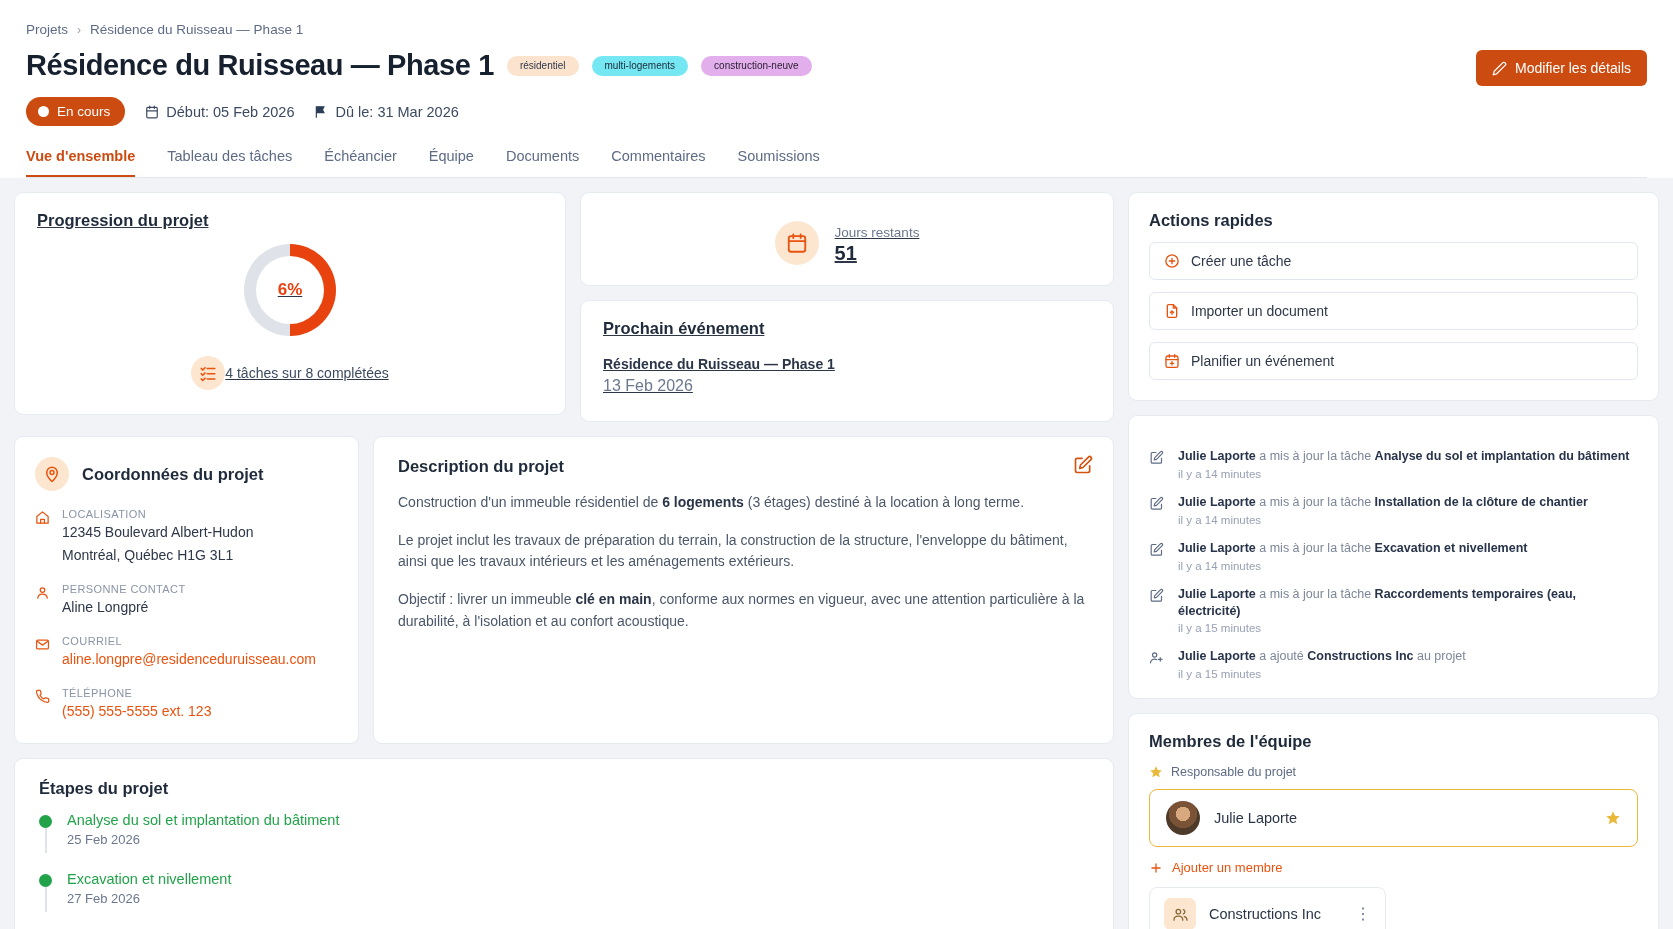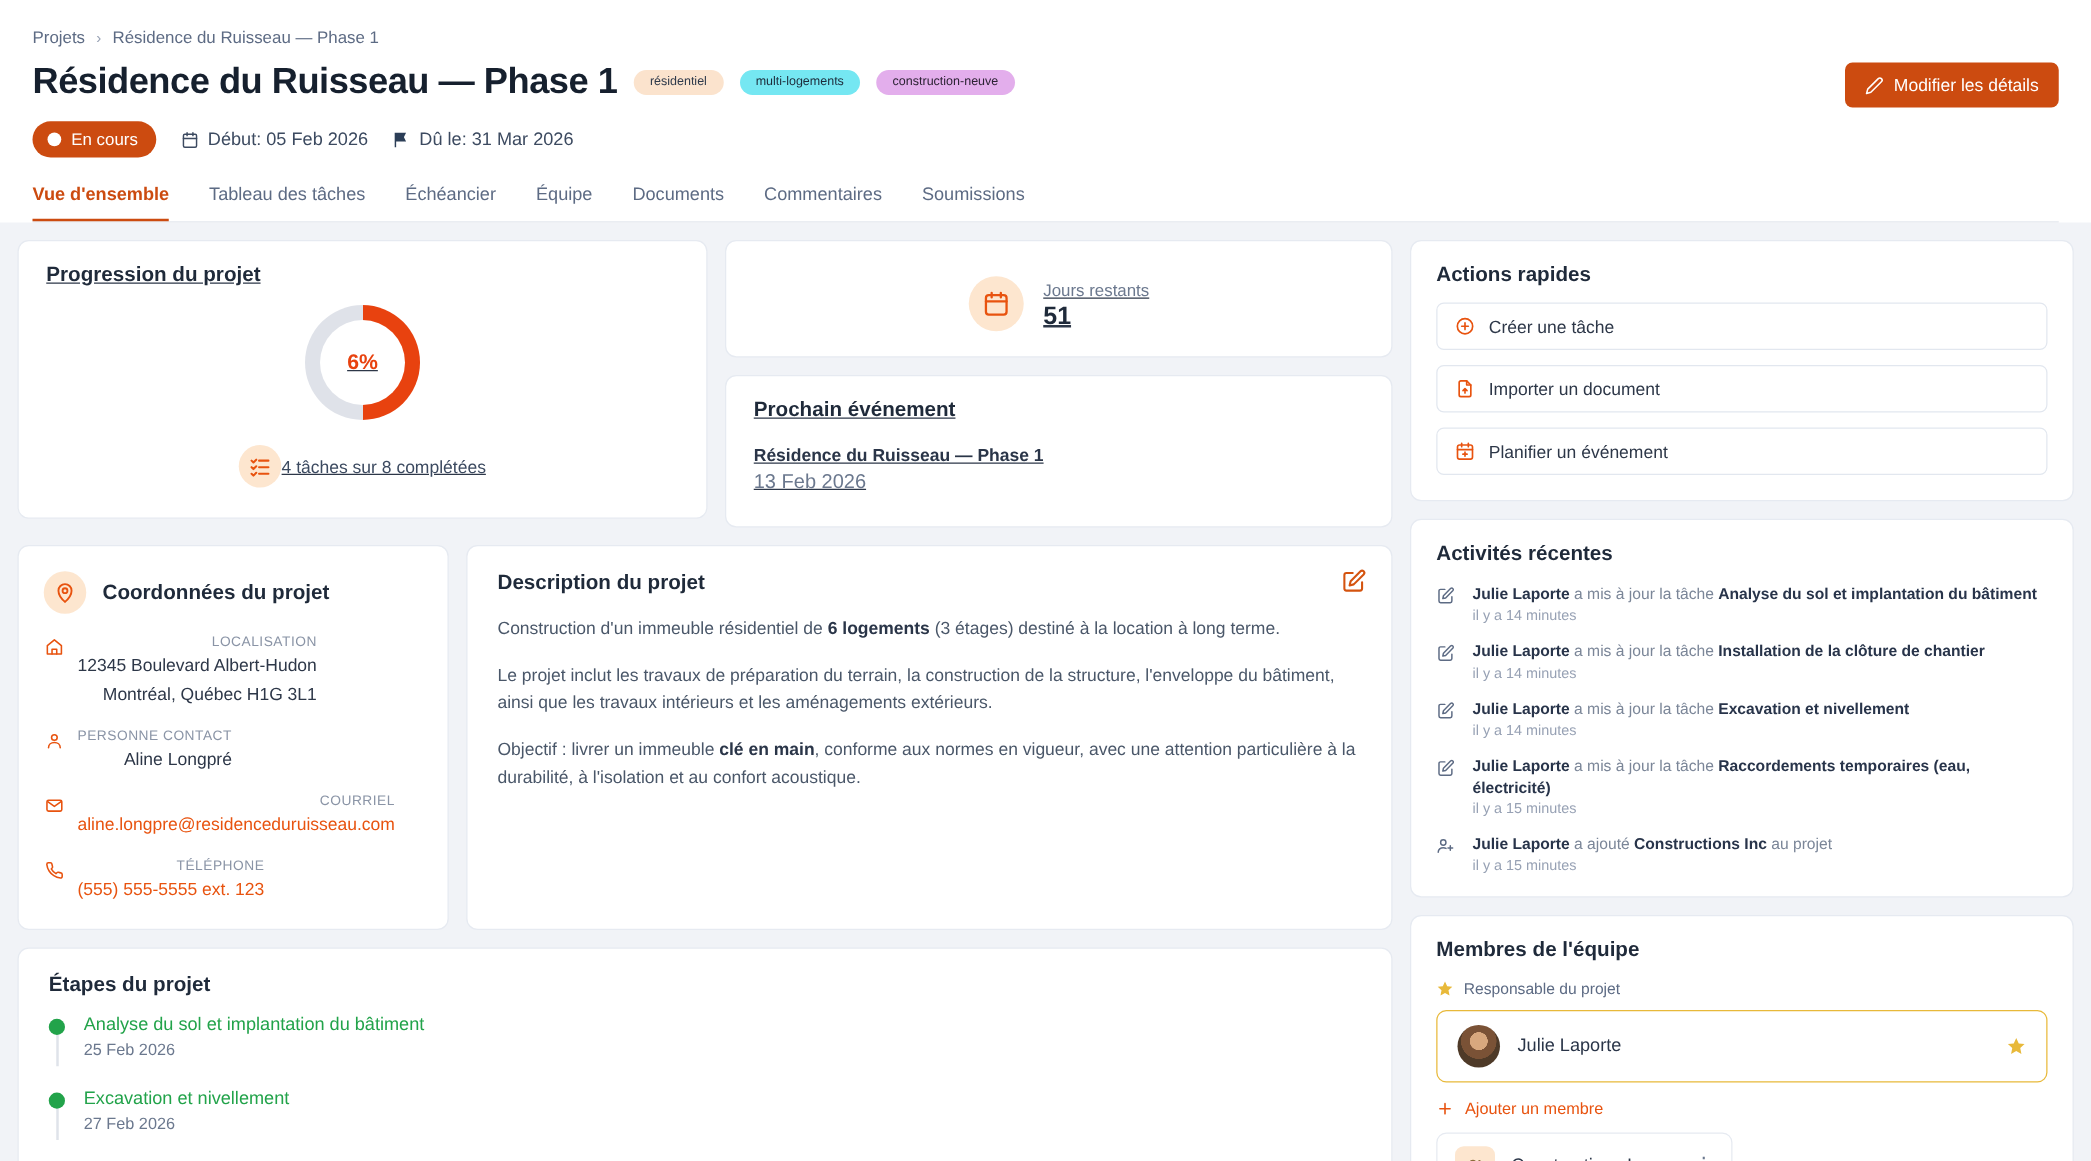--- a/index.html
+++ b/index.html
@@ -76,21 +76,21 @@
   .days-num { font-size:20px; font-weight:700; color:#1f2a3a; margin-top:2px; }
   .card-next { padding: 18px 22px 26px; }
   .next-name { font-size:14px; font-weight:700; color:#2a3548; margin-top: 18px; }
   .next-date { font-size:16px; color:#6b788e; margin-top: 5px; }
 
   .row-mid { display:flex; gap:14px; align-items:stretch; }
   .card-contact { width: 345px; padding: 20px 20px 22px; }
   .contact-head { display:flex; align-items:center; gap:13px; }
   .contact-head .pin { width:34px; height:34px; border-radius:50%; background:#fde6cf; display:flex; align-items:center; justify-content:center; }
   .contact-head .ttl { font-size:16.5px; font-weight:700; color:#1f2a3a; }
-  .cfield { display:flex; gap:11px; margin-top: 17px; text-align: right; }
+  .cfield { display:flex; gap:11px; margin-top: 17px; }
   .cfield .ci { width:16px; flex:0 0 16px; padding-top:2px; }
   .clabel { font-size:11px; letter-spacing:0.4px; color:#8a94a6; text-transform:uppercase; }
   .cval { font-size:14px; color:#2d3748; margin-top:3px; line-height:1.42; }
   .cval.link { color:#e8530f; }
 
   .card-desc { flex:1; padding: 20px 24px 24px; position:relative; }
   .desc-edit { position:absolute; right:20px; top:18px; cursor:pointer; }
   .desc-p { font-size:14px; color:#4a5769; line-height:1.55; margin-top: 16px; }
   .desc-p b { color:#2a3548; font-weight:700; }
 
@@ -373,21 +373,20 @@
         <button class="act-btn">
           <svg width="16" height="16" viewBox="0 0 24 24" fill="none" stroke="#e8530f" stroke-width="2" stroke-linecap="round">
               <rect x="3" y="4.5" width="18" height="17" rx="2.5"></rect>
               <path d="M3 10h18M8 2.5v4M16 2.5v4M12 13v5M9.5 15.5h5"></path>
             </svg>
           <span>Planifier un événement</span>
         </button>
       </div>
 
       <div class="card card-activity">
-        <div class="card-h">Activités récentes</div>
 
         <div class="act-item">
           <span class="act-ic"><svg width="15" height="15" viewBox="0 0 24 24" fill="none" stroke="#5d6b84" stroke-width="1.9" stroke-linecap="round" stroke-linejoin="round">
                 <path d="M20 13.5V19a2 2 0 0 1-2 2H5.5a2 2 0 0 1-2-2V6a2 2 0 0 1 2-2H11"></path>
                 <path d="M18.6 2.6a2 2 0 0 1 2.8 2.8L12 15l-3.6.8.8-3.6 9.4-9.6z"></path>
               </svg></span>
           <div>
             <div class="act-txt"><b>Julie Laporte</b><span> a mis à jour la tâche </span><b>Analyse du sol et implantation du bâtiment</b></div>
             <div class="act-time">il y a 14 minutes</div>
           </div>

